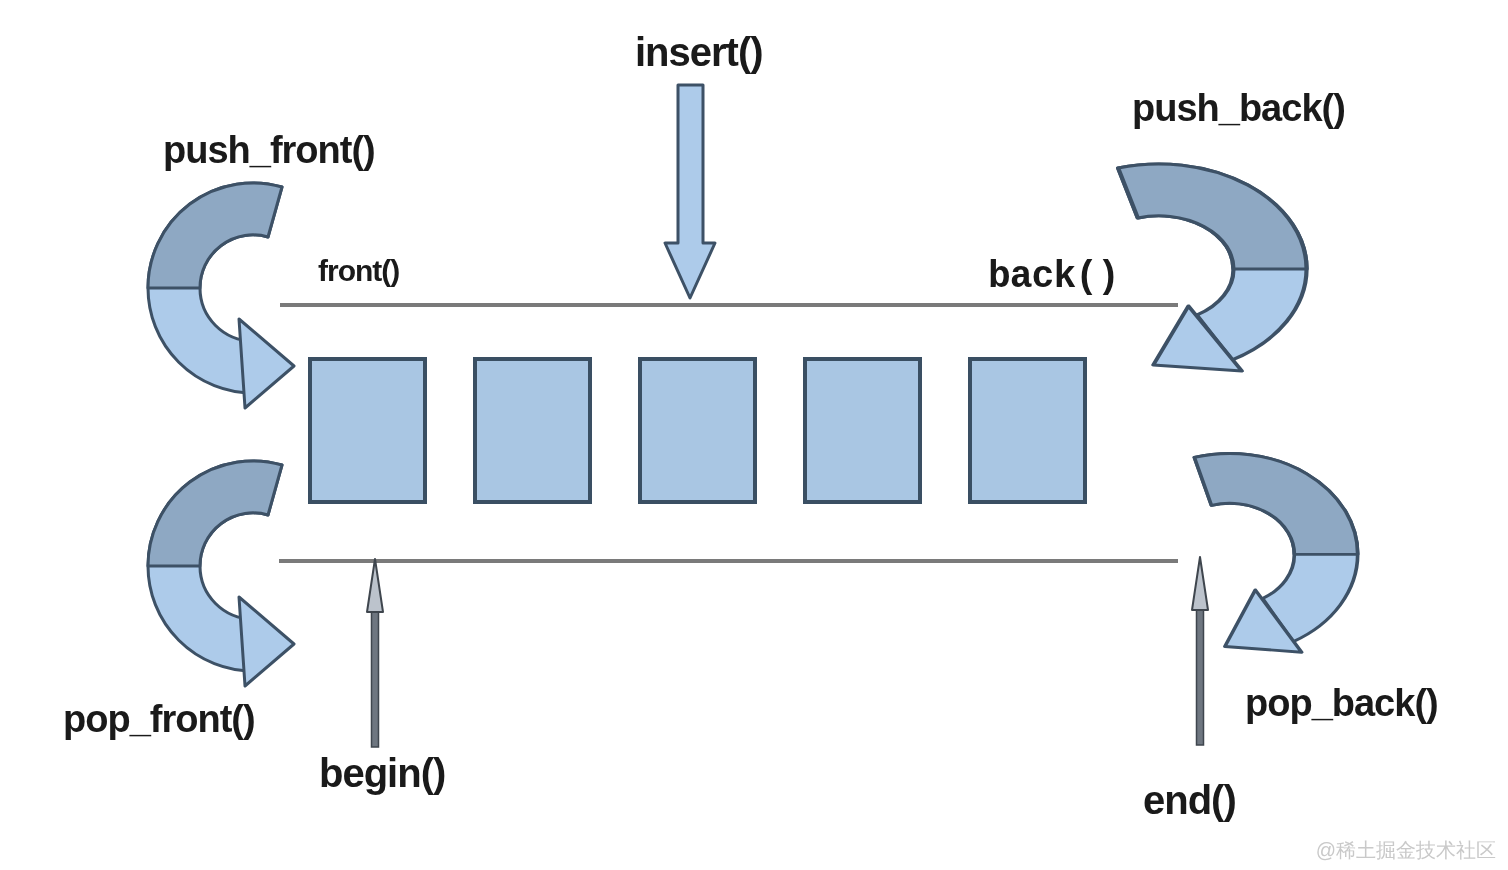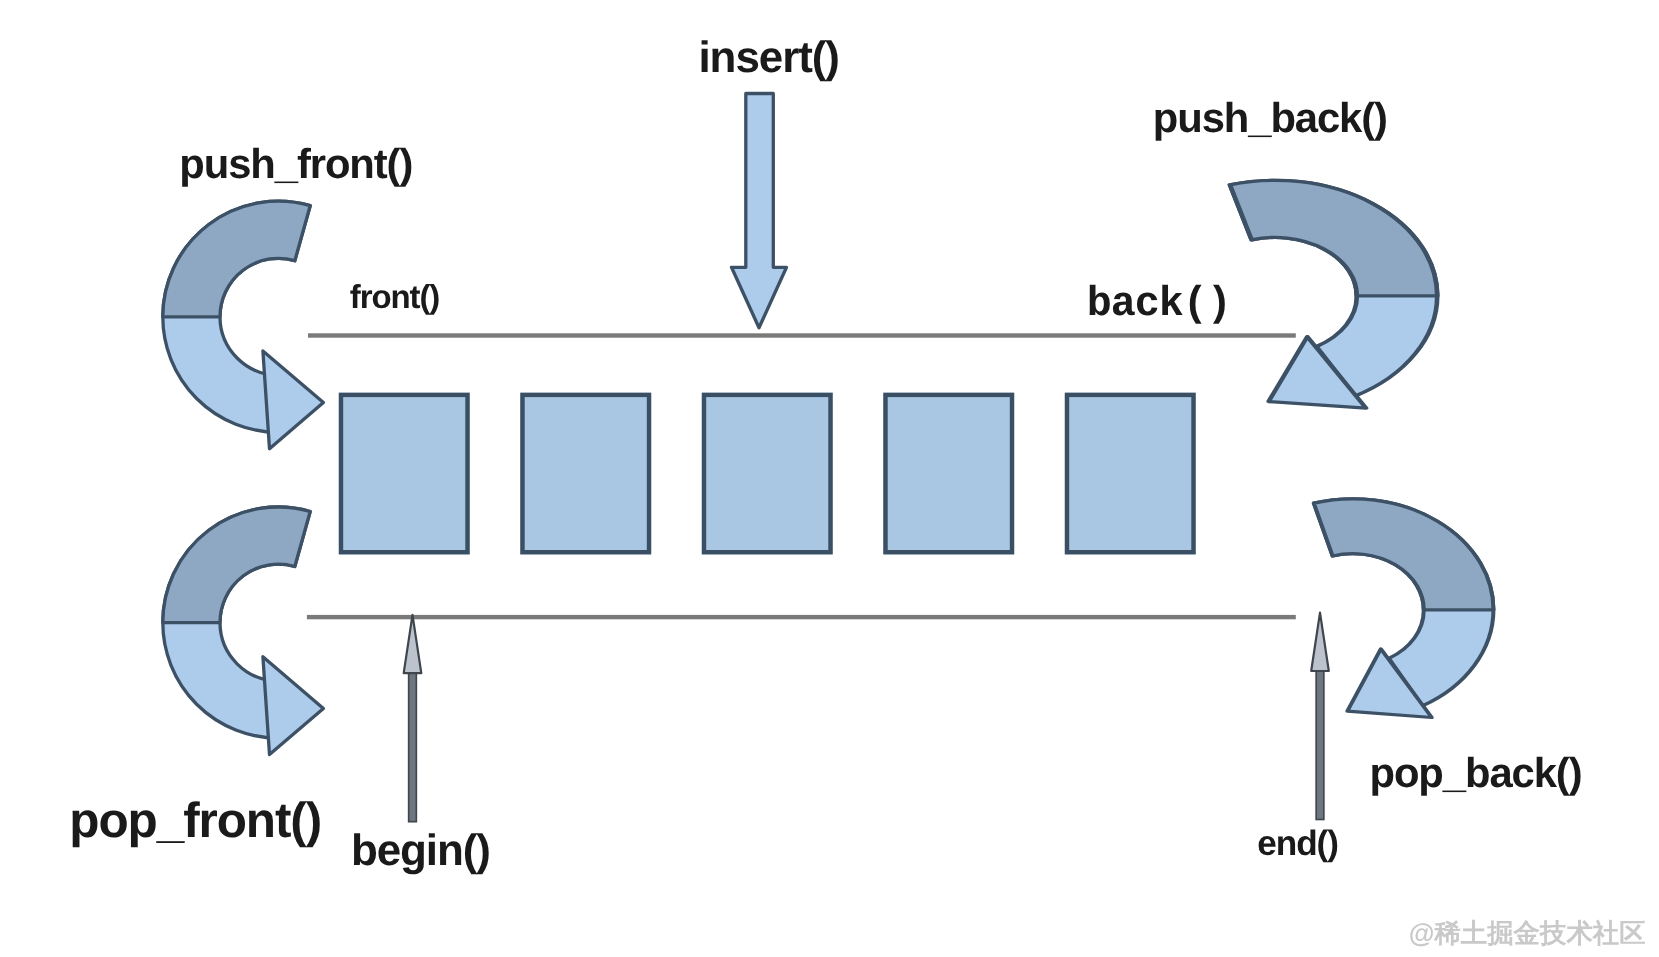--- a/index.html
+++ b/index.html
@@ -55,40 +55,40 @@
   }
   .it-head{
     fill:#bcc3cc;
     stroke:#3f464e;
     stroke-width:2;
     stroke-linejoin:round;
   }
   .watermark{
     position:absolute;
     right:12px;bottom:6px;
-    font-size:24px;
+    font-size:20px;
     color:var(--watermark,#c9c9c9);
-    font-weight:bold;
+    font-weight:normal;
     letter-spacing:0;
   }
 </style>
 </head>
 <body>
 
 <div class="stage">
 
   <div class="lbl" style="left:635px;top:30px;font-size:40px;">insert()</div>
   <div class="lbl" style="left:163px;top:130px;font-size:38px;">push_front()</div>
-  <div class="lbl" style="left:1048px;top:88px;font-size:38px;">push_back()</div>
+  <div class="lbl" style="left:1132px;top:88px;font-size:38px;">push_back()</div>
   <div class="lbl" style="left:318px;top:254px;font-size:30px;">front()</div>
   <div class="lbl" style="left:988px;top:256px;font-size:38px;font-family:Liberation Mono, monospace;">back()</div>
-  <div class="lbl" style="left:63px;top:721px;font-size:45px;">pop_front()</div>
+  <div class="lbl" style="left:63px;top:699px;font-size:38px;">pop_front()</div>
   <div class="lbl" style="left:1245px;top:683px;font-size:38px;text-align:center;">pop_back()</div>
   <div class="lbl" style="left:319px;top:751px;font-size:40px;">begin()</div>
-  <div class="lbl" style="left:1143px;top:749px;font-size:32px;">end()</div>
+  <div class="lbl" style="left:1143px;top:778px;font-size:40px;">end()</div>
 
   <div class="hline" style="left:280px;top:303px;width:898px;"></div>
   <div class="hline" style="left:279px;top:559px;width:899px;"></div>
 
   <div class="boxes">
       <div class="box"></div>
       <div class="box"></div>
       <div class="box"></div>
       <div class="box"></div>
       <div class="box"></div>

